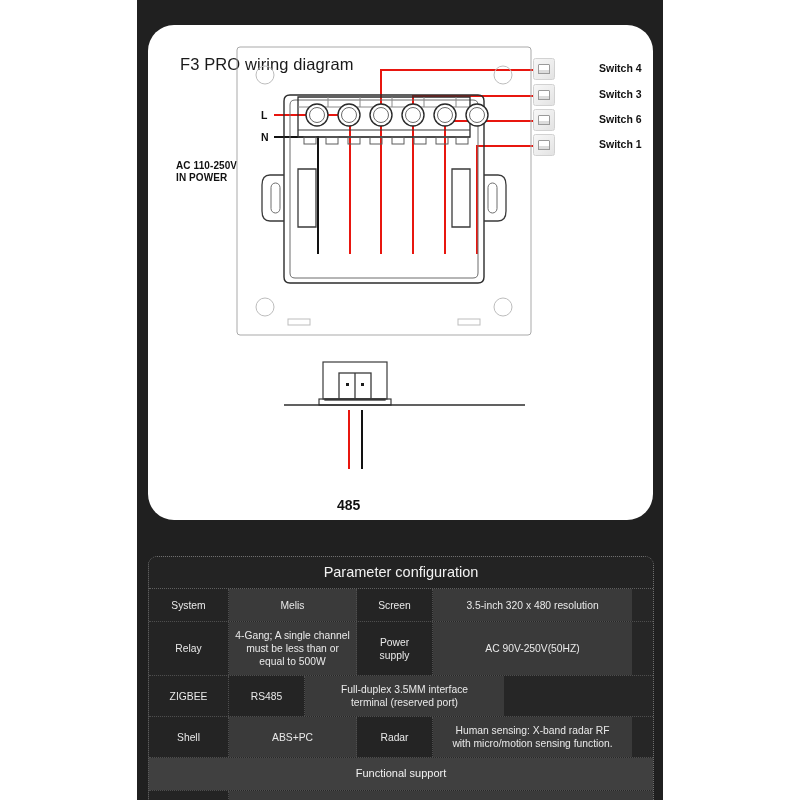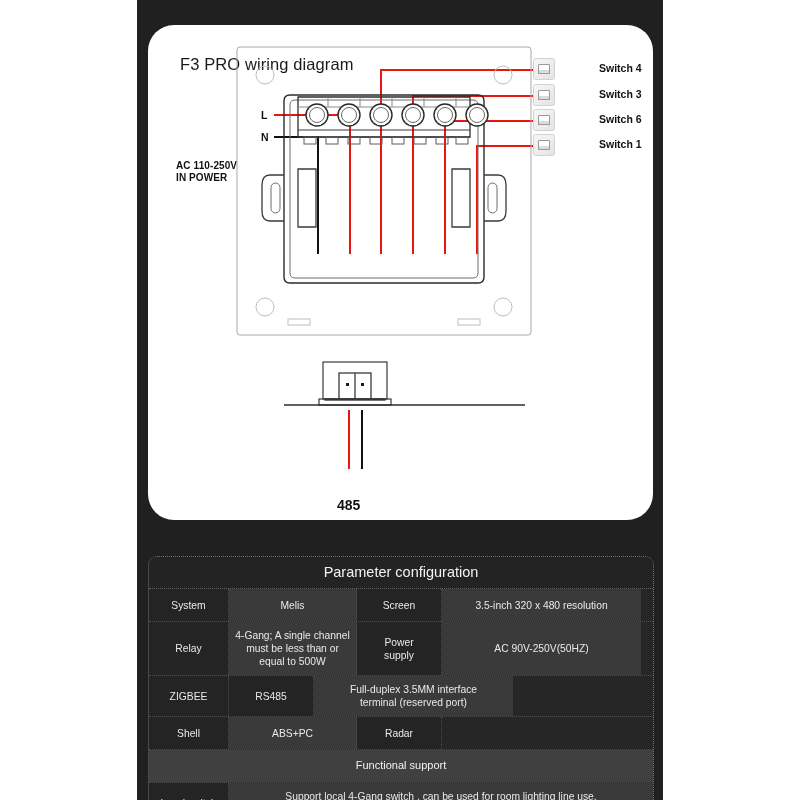--- a/index.html
+++ b/index.html
@@ -112,21 +112,21 @@
     color:#e9e9e9;
     font-size:10.3px;
     line-height:13px;
     padding:7px 4px;
     min-height:32px;
   }
   .cell.lbl{background:#242424;}
   .cell.val{background:#3a3a3a;}
   .c1{width:80px;border-right:1px dotted #4e4e4e;}
   .c2{width:128px;border-right:1px dotted #4e4e4e;}
-  .c3{width:85px;border-right:1px dotted #4e4e4e;}
+  .c3{width:76px;border-right:1px dotted #4e4e4e;}
   .c4{width:199px;}
   .cfull{width:504px;background:#404040;font-size:11px;color:#f2f2f2;justify-content:center;padding:7px 0 8px 0;}
   .cwide{width:424px;background:#3a3a3a;}
 </style>
 </head>
 <body>
 
 <div id="dark-panel"></div>
 
 <div id="diagram-card">
@@ -310,20 +310,21 @@
   <div class="trow">
     <div class="cell lbl c1">ZIGBEE</div>
     <div class="cell lbl c3">RS485</div>
     <div class="cell val c4">Full-duplex 3.5MM interface<br>terminal (reserved port)</div>
   </div>
 
   <div class="trow">
     <div class="cell lbl c1">Shell</div>
     <div class="cell val c2">ABS+PC</div>
     <div class="cell lbl c3">Radar</div>
+    <div class="cell val c4">Human sensing: X-band radar RF<br>with micro/motion sensing function.</div>
   </div>
 
   <div class="trow">
     <div class="cell cfull">Functional support</div>
   </div>
 
   <div class="trow">
     <div class="cell lbl c1">Local switch</div>
     <div class="cell val cwide">Support local 4-Gang switch , can be used for room lighting line use,<br>such as living room lights, bookcase lights, etc</div>
   </div>

